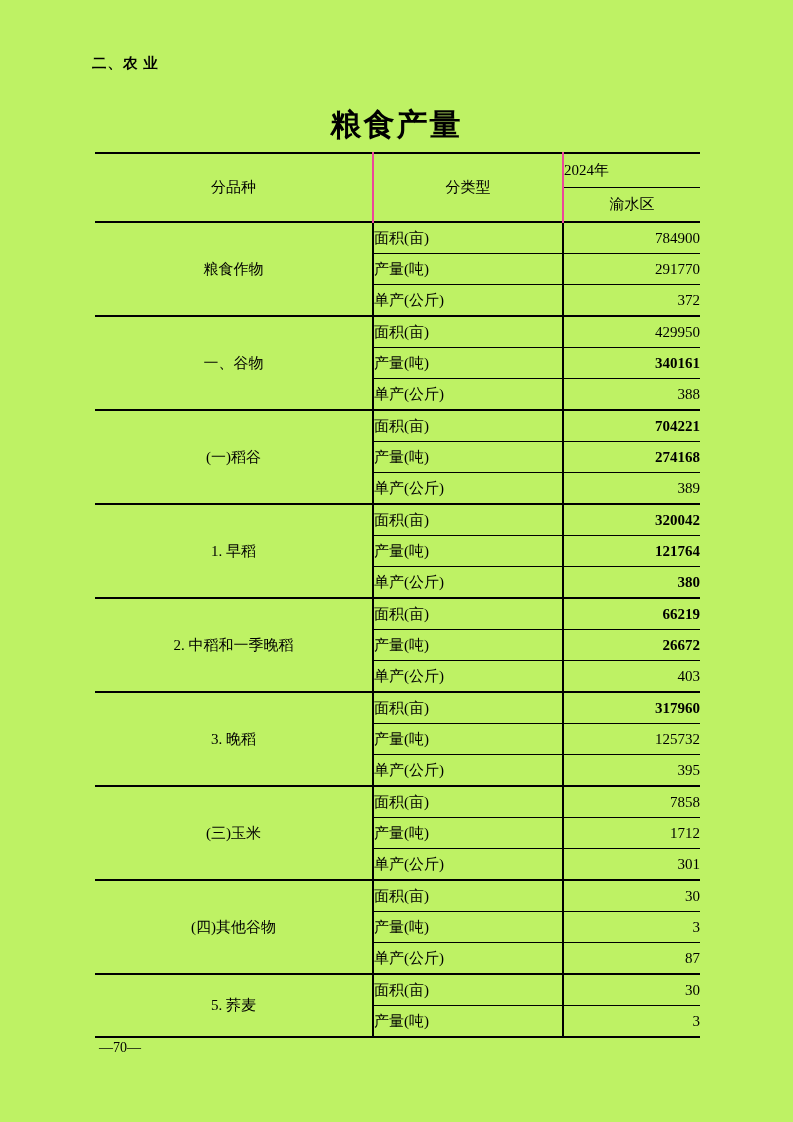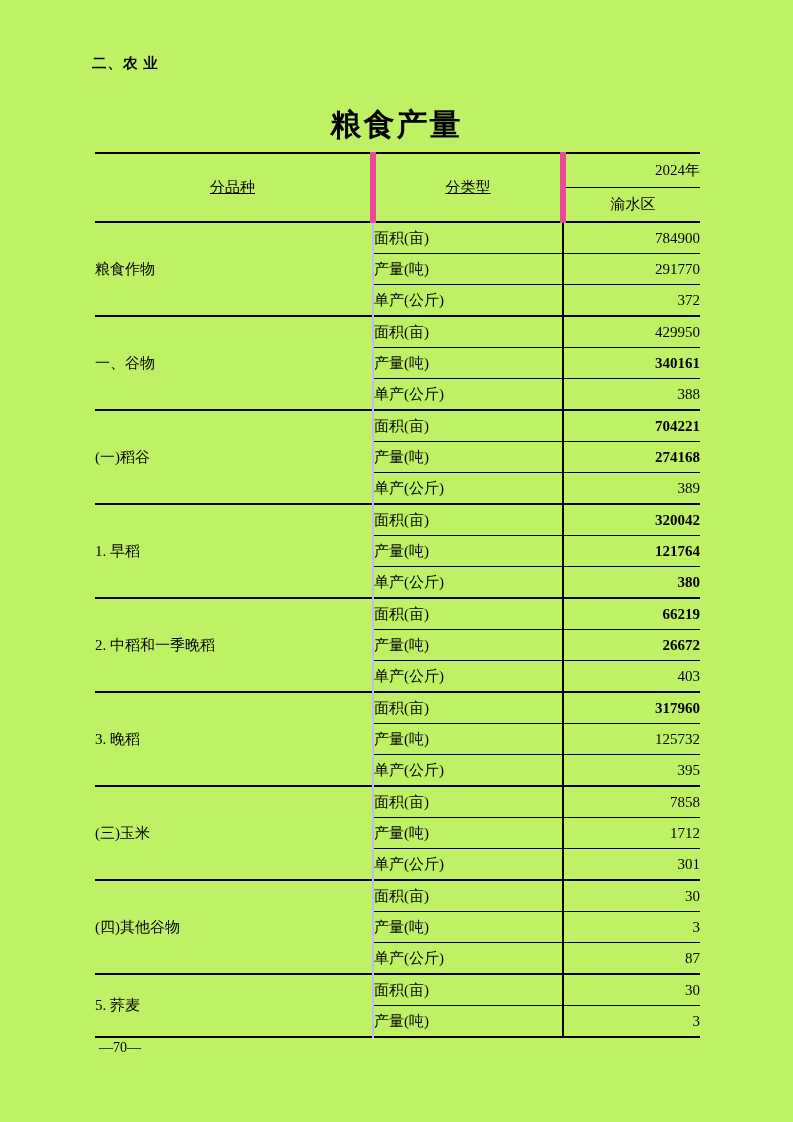--- a/index.html
+++ b/index.html
@@ -48,38 +48,37 @@
   }
   table.grain-table td {
     font-size: 15px;
     vertical-align: middle;
     padding: 0;
     overflow: hidden;
     white-space: nowrap;
   }
   
   td.hv, td.ht {
-    border-right: 6px solid #ec4899;
+    border-right: 2px solid #ec4899;
     text-align: center;
     height: 33px;
-    text-decoration: underline;
   }
   td.hy {
     border-bottom: 1.5px solid #000;
-    text-align: right;
+    text-align: left;
     height: 33px;
   }
   td.hr {
     text-align: center;
     height: 33px;
   }
   
   td.variety {
-    border-right: 2px solid #c4b5fd;
-    text-align: left;
+    border-right: 2px solid #000000;
+    text-align: center;
     padding-left: 28px;
   }
   td.typelabel {
     border-right: 2px solid #000;
     text-align: left;
     padding-left: 7px;
     height: 30px;
   }
   td.value {
     text-align: right;

